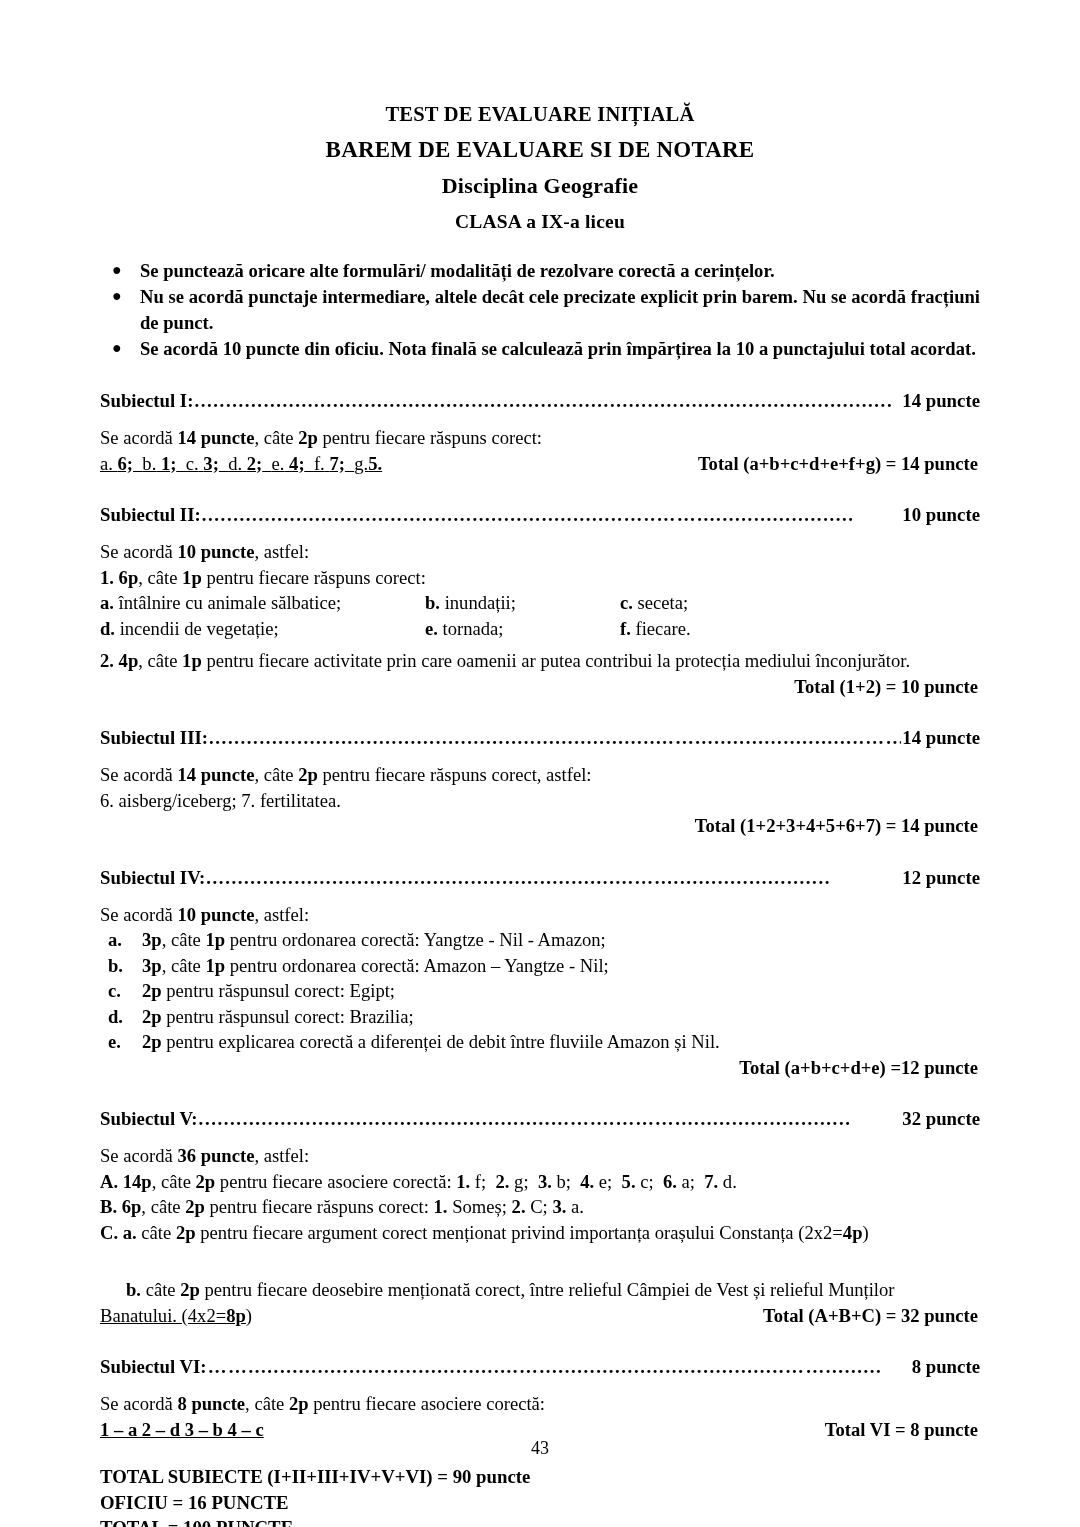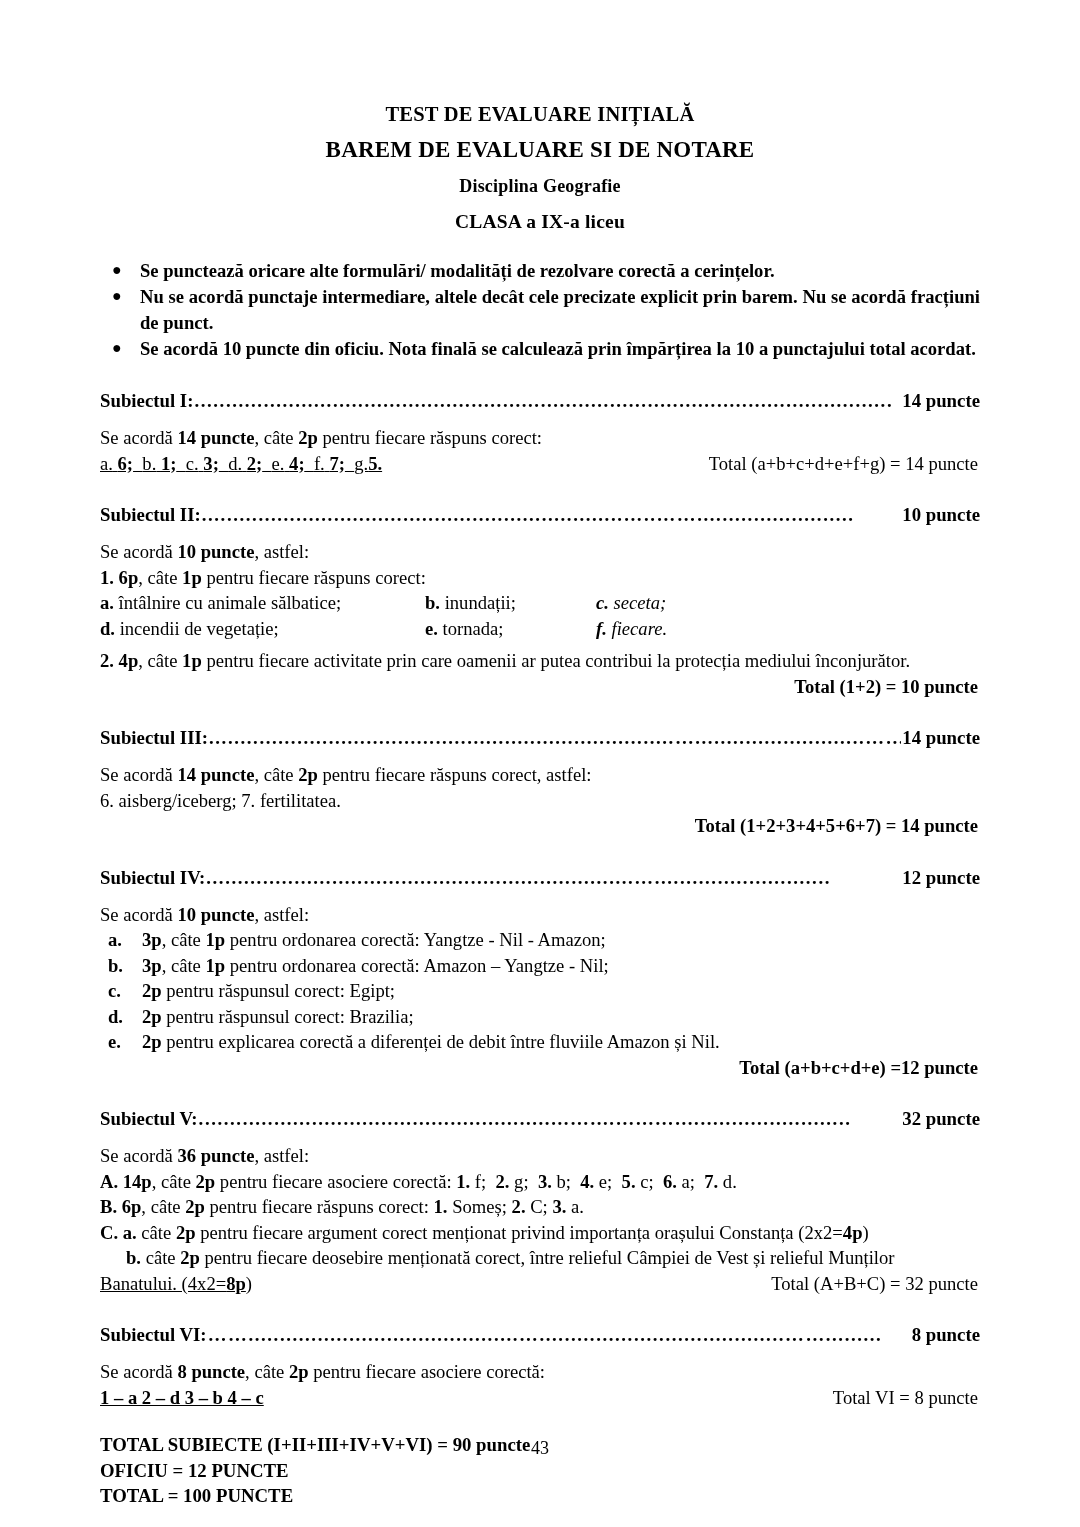--- a/index.html
+++ b/index.html
@@ -27,21 +27,21 @@
 
   
   .title-block { text-align: center; }
   .title-line {
     font-weight: bold;
     font-size: 20.5px;
     letter-spacing: .2px;
     line-height: 36px;
   }
   .title-line.t2 { font-size: 23px; }
-  .title-line.t3 { font-size: 18px; }
+  .title-line.t3 { font-size: 22px; }
   .title-line.t4 { font-size: 19.5px; }
 
   
   .bullets {
     margin-top: 18px;
     font-weight: bold;
     font-size: 18.6px;
     line-height: 26px;
   }
   .bullet-row {
@@ -93,41 +93,41 @@
     font-size: 18.6px;
     line-height: 25.5px;
     text-align: right;
     padding-right: 2px;
   }
 
   
   .grid3 { position: relative; height: 25.5px; }
   .grid3 .c1 { position: absolute; left: 0; }
   .grid3 .c2 { position: absolute; left: 325px; }
-  .grid3 .c3 { position: absolute; left: 496px; font-style: italic; }
+  .grid3 .c3 { position: absolute; left: 520px; }
 
   
   .row-split { position: relative; height: 25.5px; }
   .row-split .left { position: absolute; left: 0; text-decoration: underline; }
-  .row-split .right { position: absolute; right: 2px; font-weight: normal; }
+  .row-split .right { position: absolute; right: 2px; font-weight: bold; }
 
   
   .lettered { margin-top: 0; }
   .lettered .li {
     position: relative;
     padding-left: 42px;
     line-height: 25.5px;
   }
   .lettered .li .mk {
     position: absolute;
     left: 8px;
     font-weight: bold;
   }
 
-  .indent-b { padding-left: 26px; }
+  .indent-b { padding-left: 26px; margin-top: 32px; }
 
   .totals-block {
     margin-top: 22px;
     font-weight: bold;
     font-size: 18.8px;
     line-height: 25.5px;
   }
 
   .pageno {
     position: absolute;
@@ -298,20 +298,20 @@
         <span>Se acordă </span><b>8 puncte</b><span>, câte </span><b>2p</b><span> pentru fiecare asociere corectă:</span>
       </div>
       <div class="row-split">
         <span class="left b">1 – a    2 – d    3 – b    4 – c</span>
         <span class="right">Total  VI = 8 puncte</span>
       </div>
     </div>
 
     <div class="totals-block">
       <div>TOTAL SUBIECTE  (I+II+III+IV+V+VI) = 90 puncte</div>
-      <div>OFICIU = 12 PUNCTE</div>
+      <div>OFICIU = 16 PUNCTE</div>
       <div>TOTAL = 100 PUNCTE</div>
     </div>
 
   </div>
 
   <div class="pageno">43</div>
 </div>
 
 </body></html>

